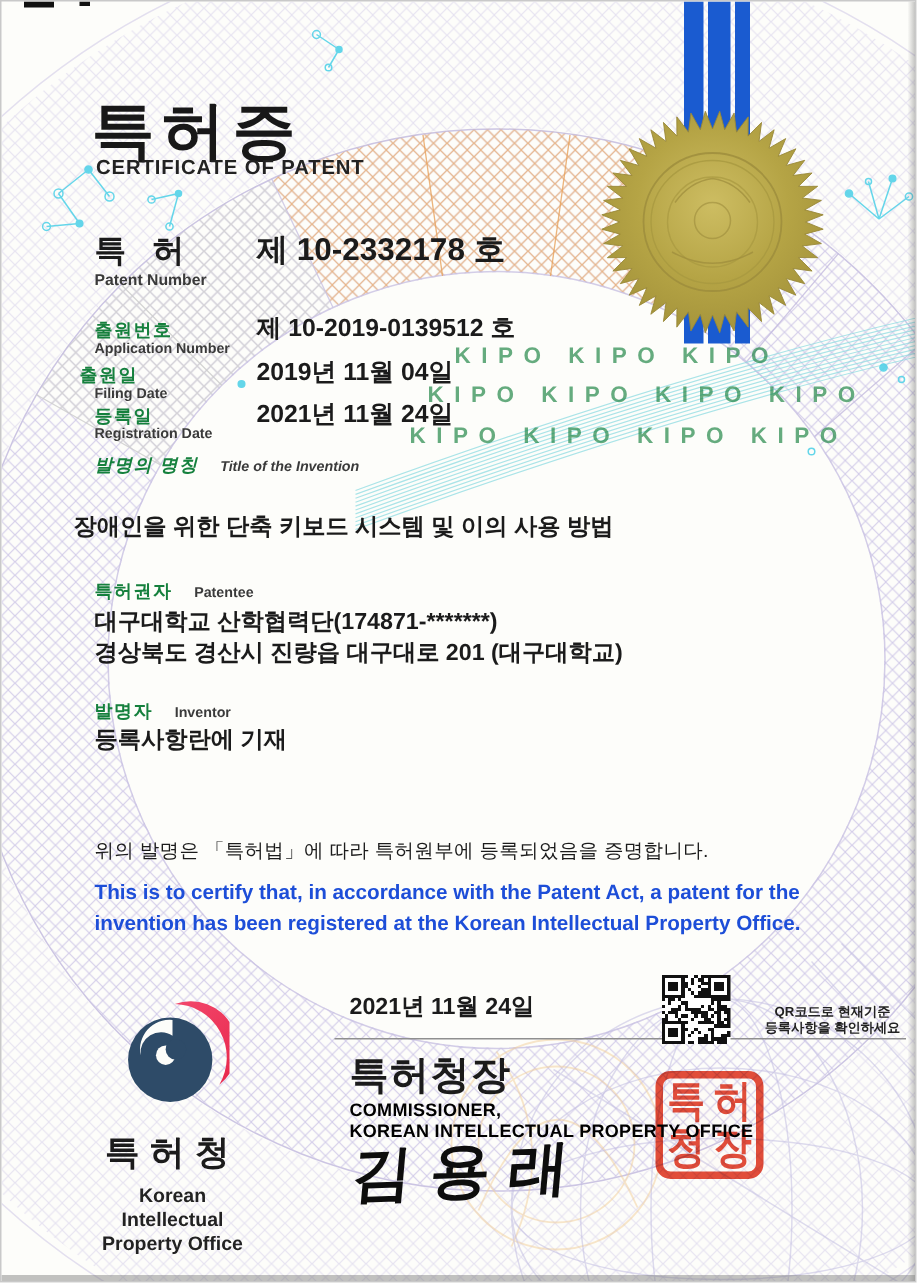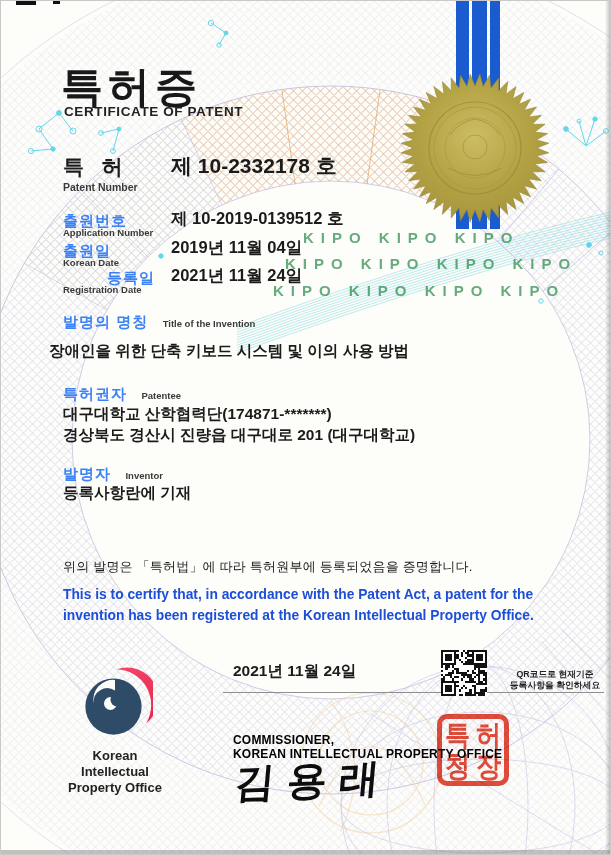--- a/index.html
+++ b/index.html
@@ -15,21 +15,21 @@
   .wm-row{position:absolute;font-weight:bold;font-size:15px;letter-spacing:7px;
     color:#15803d;opacity:.65;white-space:nowrap;z-index:1;}
   
   .ribbon{position:absolute;left:455px;top:0;width:44px;height:228px;z-index:2;}
   .ribbon .stripe{position:absolute;top:0;height:100%;background:#1a5bd0;}
   .medal{position:absolute;left:399px;top:72px;z-index:3;}
   
   .txt{position:absolute;z-index:4;white-space:nowrap;}
   .title-kr{font-size:42px;font-weight:800;letter-spacing:5px;color:#181818;}
   .title-en{font-size:13.5px;font-weight:bold;letter-spacing:.6px;color:#222;}
-  .lbl-kr{font-size:15px;font-weight:bold;color:#3b82f6;letter-spacing:1px;}
+  .lbl-kr{font-size:12px;font-weight:bold;color:#15803d;letter-spacing:1px;}
   .lbl-en{font-size:9.5px;font-weight:bold;color:#3a3a3a;}
   .big-lbl{font-size:21px;font-weight:800;letter-spacing:6px;}
   .big-val{font-size:21px;font-weight:800;}
   .val{font-size:16.5px;font-weight:800;}
   .body-val{font-size:15.5px;font-weight:800;}
   .inline-lbl .lbl-en{margin-left:10px;font-weight:bold;}
   .stmt-kr{font-size:13px;font-weight:400;letter-spacing:.2px;}
   .stmt-en{font-size:13.8px;font-weight:800;color:#1d4ed8;}
   .date-line{position:absolute;left:222px;top:691px;width:381px;height:1px;background:#8f8f8f;z-index:4;}
   .issue-date{font-size:15.5px;font-weight:600;}
@@ -197,29 +197,29 @@
   <div class="txt title-en" style="left:63px;top:103px;">CERTIFICATE OF PATENT</div>
 
   <div class="txt big-lbl" style="left:62px;top:152px;">특 허</div>
   <div class="txt lbl-en" style="left:62px;top:180px;font-size:10.5px;">Patent Number</div>
   <div class="txt big-val" style="left:170px;top:151px;">제 10-2332178 호</div>
 
   <div class="txt lbl-kr" style="left:62px;top:211px;">출원번호</div>
   <div class="txt lbl-en" style="left:62px;top:226px;">Application Number</div>
   <div class="txt val" style="left:170px;top:207px;">제 10-2019-0139512 호</div>
 
-  <div class="txt lbl-kr" style="left:62px;top:241px;">출원일</div>
-  <div class="txt lbl-en" style="left:62px;top:256px;">Korean Date</div>
+  <div class="txt lbl-kr" style="left:52px;top:241px;">출원일</div>
+  <div class="txt lbl-en" style="left:62px;top:256px;">Filing Date</div>
   <div class="txt val" style="left:170px;top:236px;">2019년 11월 04일</div>
 
-  <div class="txt lbl-kr" style="left:62px;top:268px;margin-left:44px;">등록일</div>
+  <div class="txt lbl-kr" style="left:62px;top:268px;">등록일</div>
   <div class="txt lbl-en" style="left:62px;top:283px;">Registration Date</div>
   <div class="txt val" style="left:170px;top:264px;">2021년 11월 24일</div>
 
-  <div class="txt inline-lbl" style="left:62px;top:312px;">
+  <div class="txt inline-lbl" style="left:62px;top:300px;font-style:italic;">
     <span class="lbl-kr">발명의 명칭</span>
     <span class="lbl-en">Title of the Invention</span>
   </div>
   <div class="txt body-val" style="left:48px;top:340px;">장애인을 위한 단축 키보드 시스템 및 이의 사용 방법</div>
 
   <div class="txt inline-lbl" style="left:62px;top:384px;">
     <span class="lbl-kr">특허권자</span>
     <span class="lbl-en">Patentee</span>
   </div>
   <div class="txt body-val" style="left:62px;top:403px;">대구대학교 산학협력단(174871-*******)</div>
@@ -393,20 +393,21 @@
           <rect x="1" y="15" width="5" height="5" fill="#fff"></rect>
           <rect x="2" y="16" width="3" height="3"></rect>
       </g>
     </svg>
   </div>
   <div class="qr-caption">
     <div>QR코드로 현재기준</div>
     <div>등록사항을 확인하세요</div>
   </div>
 
+  <div class="txt comm-kr" style="left:232px;top:698px;">특허청장</div>
   <div class="txt comm-en" style="left:232px;top:732px;">COMMISSIONER,</div>
   <div class="txt comm-en" style="left:232px;top:746px;">KOREAN INTELLECTUAL PROPERTY OFFICE</div>
   <div class="txt signature" style="left:234px;top:752px;">김용래</div>
 
   <div class="seal">
     <span>특</span>
     <span>허</span>
     <span>청</span>
     <span>장</span>
   </div>
@@ -420,20 +421,21 @@
         </linearGradient>
       </defs>
 
       <path d="M52,3 A47,47 0 0 1 91,74 A41,41 0 0 0 52,3 Z" fill="url(#pinkg)"></path>
 
       <circle cx="48" cy="52" r="37" fill="#2e4b68"></circle>
       <path d="M50,17 A26,26 0 0 0 22,48 A18,18 0 0 1 50,31 Z" fill="#fdfdfa"></path>
       <circle cx="44" cy="48" r="8.5" fill="#fdfdfa"></circle>
       <circle cx="53" cy="43" r="9" fill="#2e4b68"></circle>
     </svg>
+    <div class="logo-kr">특허청</div>
     <div class="logo-en">
       <div>Korean Intellectual</div>
       <div>Property Office</div>
     </div>
   </div>
 
   <div class="scan-mark" style="left:15px;top:0;width:20px;height:4px;"></div>
   <div class="scan-mark" style="left:52px;top:0;width:7px;height:3px;"></div>
   <div class="edge-right"></div>
   <div class="edge-bottom"></div>

